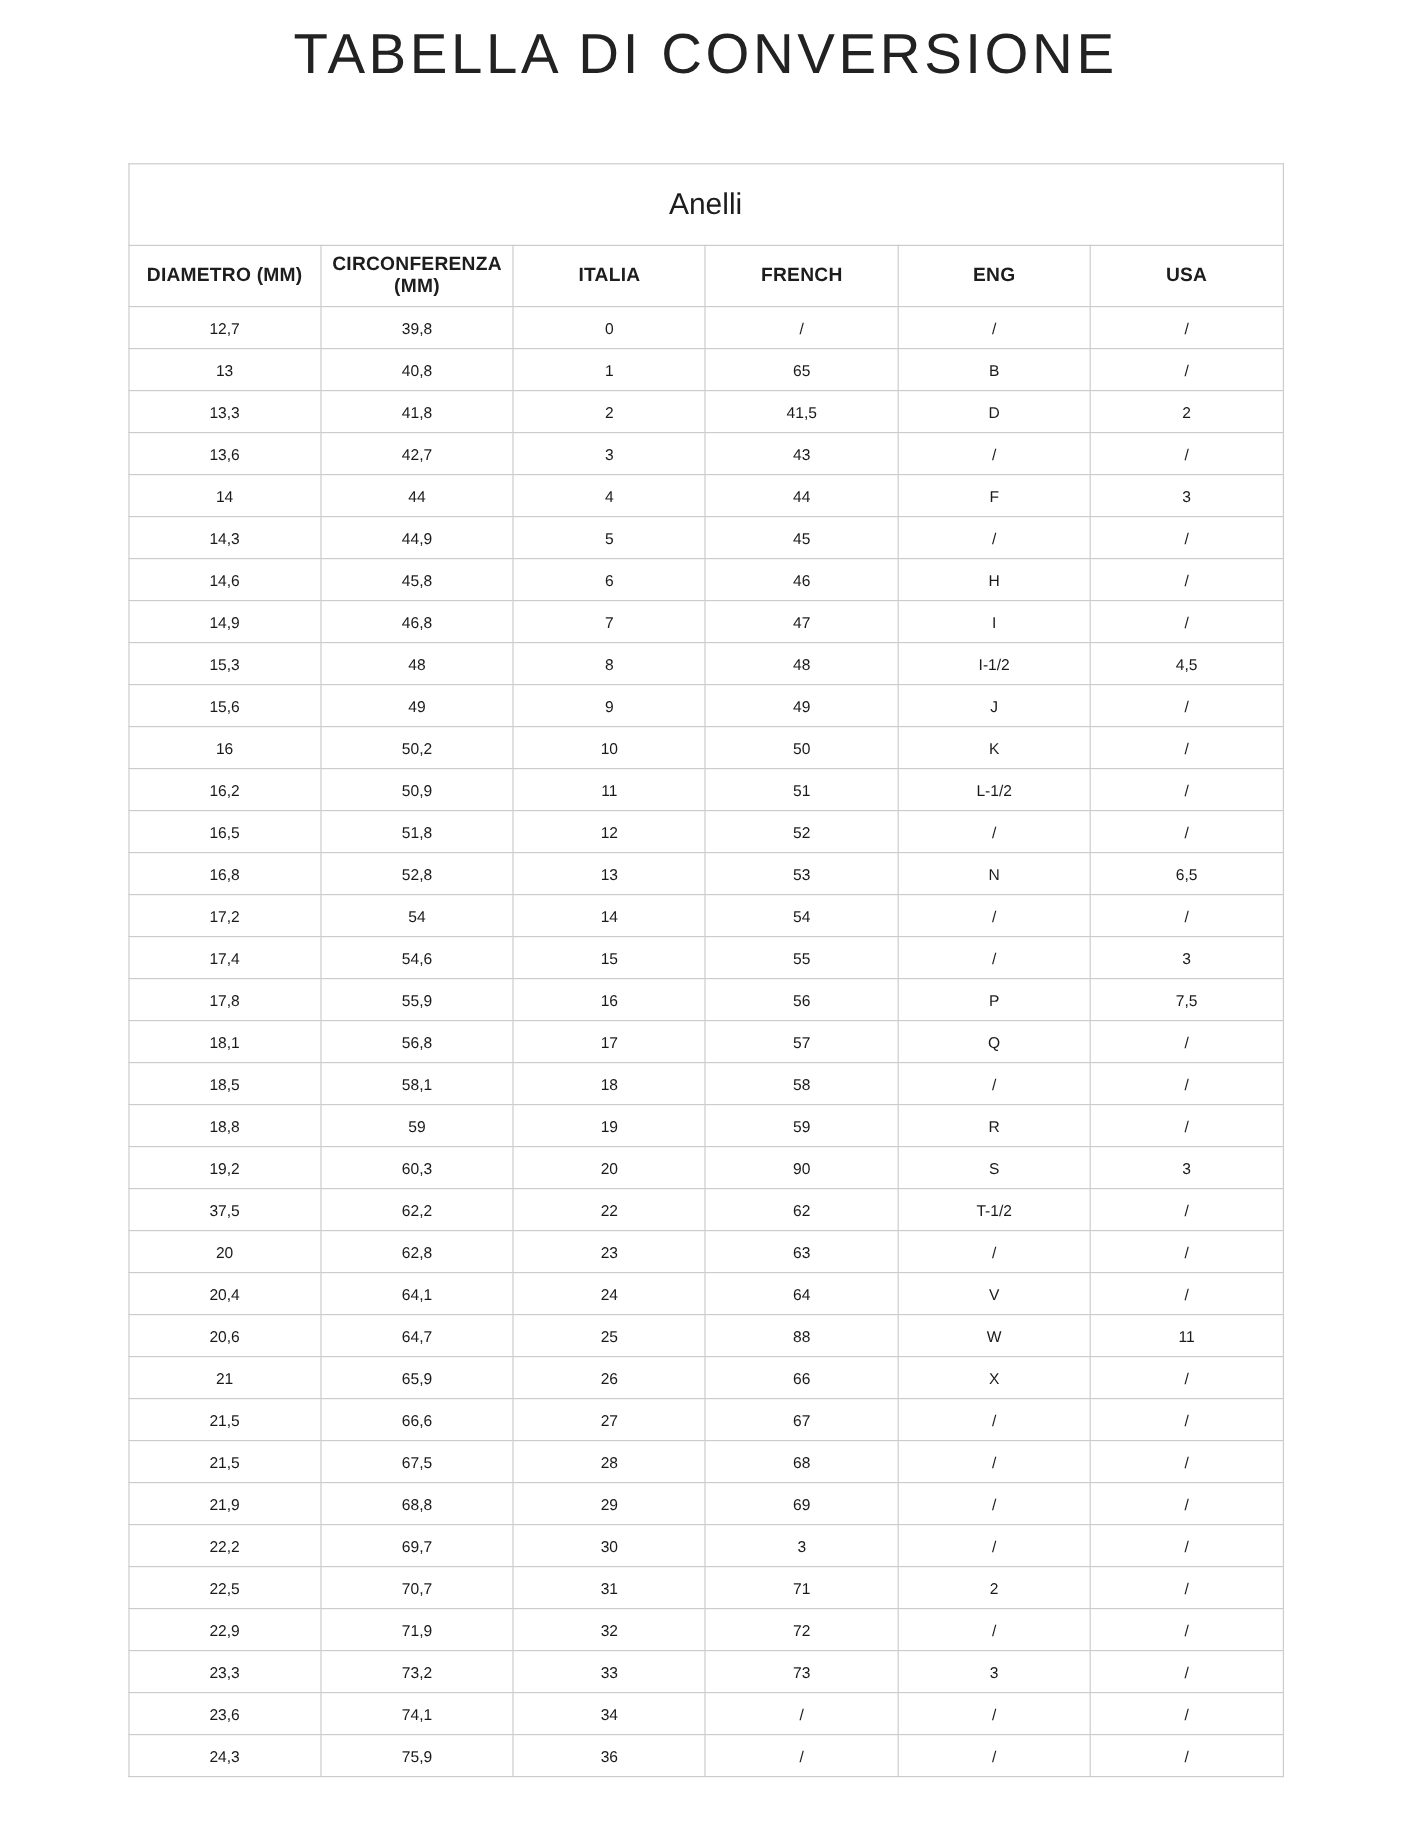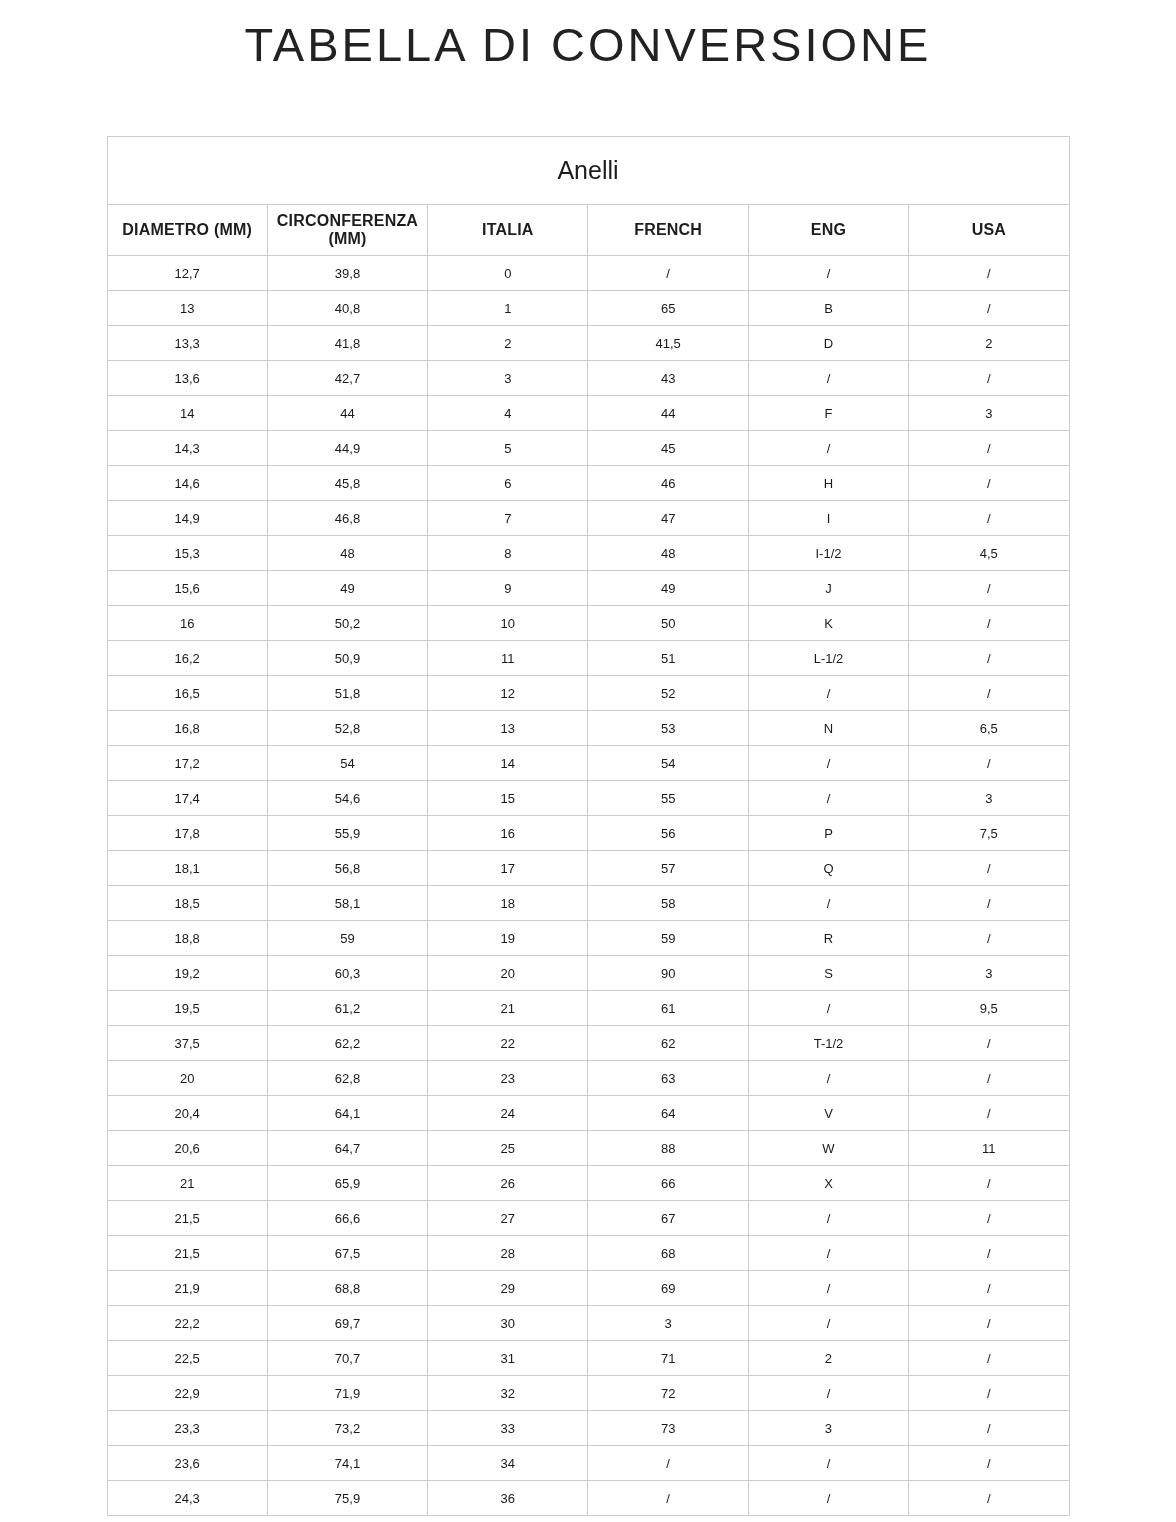--- a/index.html
+++ b/index.html
@@ -245,28 +245,20 @@
           </tr>
           <tr>
             <td class="data-cell">19,2</td>
             <td class="data-cell">60,3</td>
             <td class="data-cell">20</td>
             <td class="data-cell">90</td>
             <td class="data-cell">S</td>
             <td class="data-cell">3</td>
           </tr>
           <tr>
-            <td class="data-cell">19,5</td>
-            <td class="data-cell">61,2</td>
-            <td class="data-cell">21</td>
-            <td class="data-cell">61</td>
-            <td class="data-cell">/</td>
-            <td class="data-cell">9,5</td>
-          </tr>
-          <tr>
             <td class="data-cell">37,5</td>
             <td class="data-cell">62,2</td>
             <td class="data-cell">22</td>
             <td class="data-cell">62</td>
             <td class="data-cell">T-1/2</td>
             <td class="data-cell">/</td>
           </tr>
           <tr>
             <td class="data-cell">20</td>
             <td class="data-cell">62,8</td>

